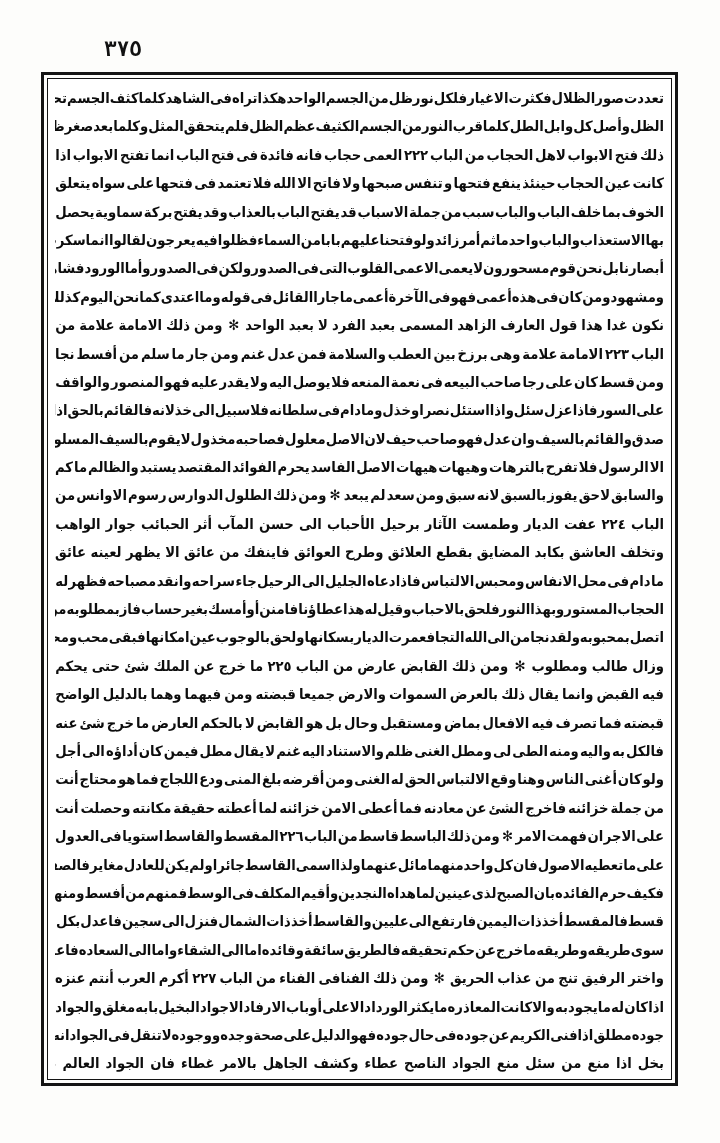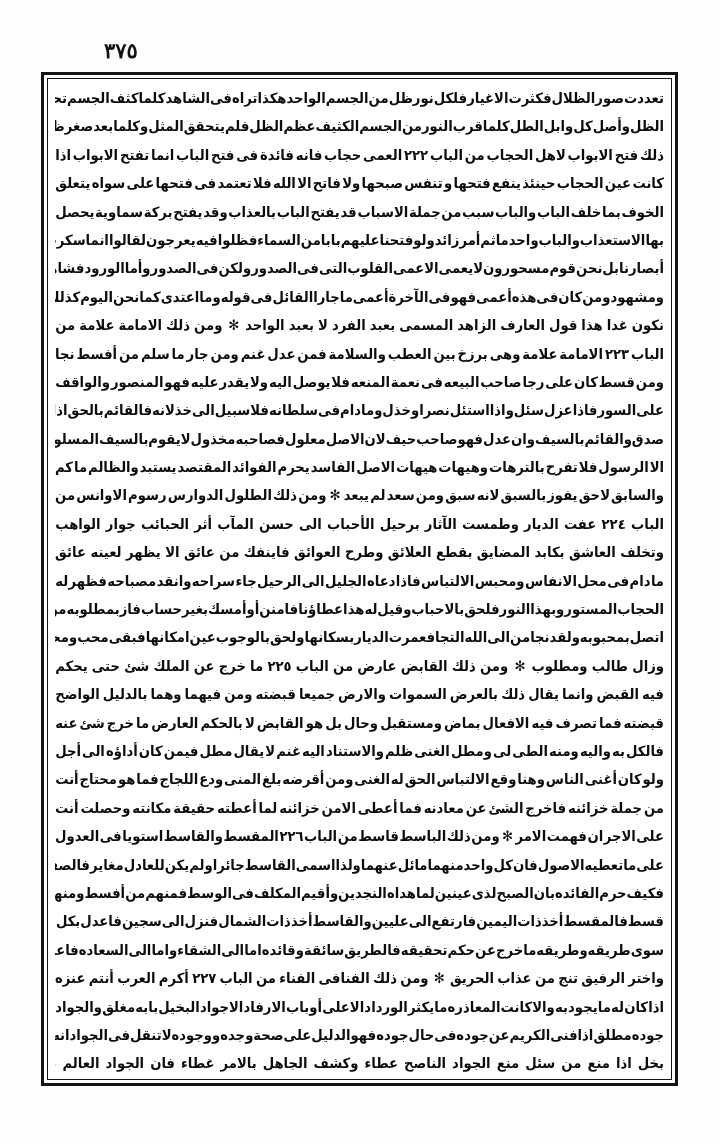--- a/index.html
+++ b/index.html
@@ -28,21 +28,21 @@
     top: 38px;
     left: 0;
     width: 720px;
     height: 30px;
     direction: rtl;
   }
   .folio-number {
     position: absolute;
     left: 104px;
     top: 0;
-    font-family: Liberation Sans, sans-serif;
+    font-family: Liberation Mono, monospace;
     font-size: 21px;
     font-weight: bold;
     color: #111;
     letter-spacing: 0px;
     line-height: 26px;
   }
 
   
   .frame-outer {
     position: absolute;

